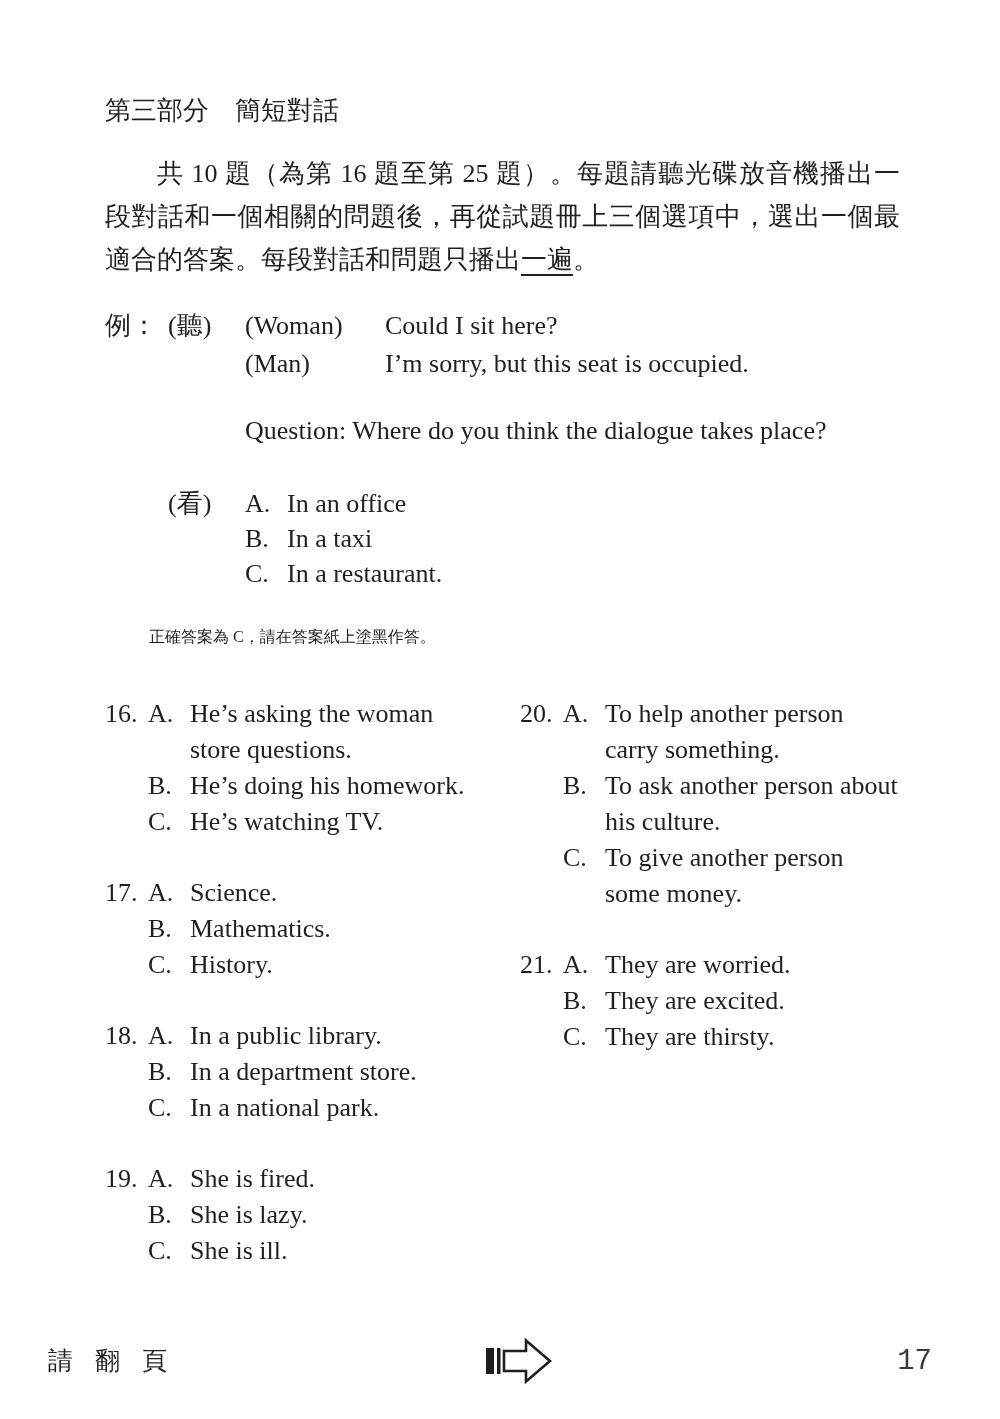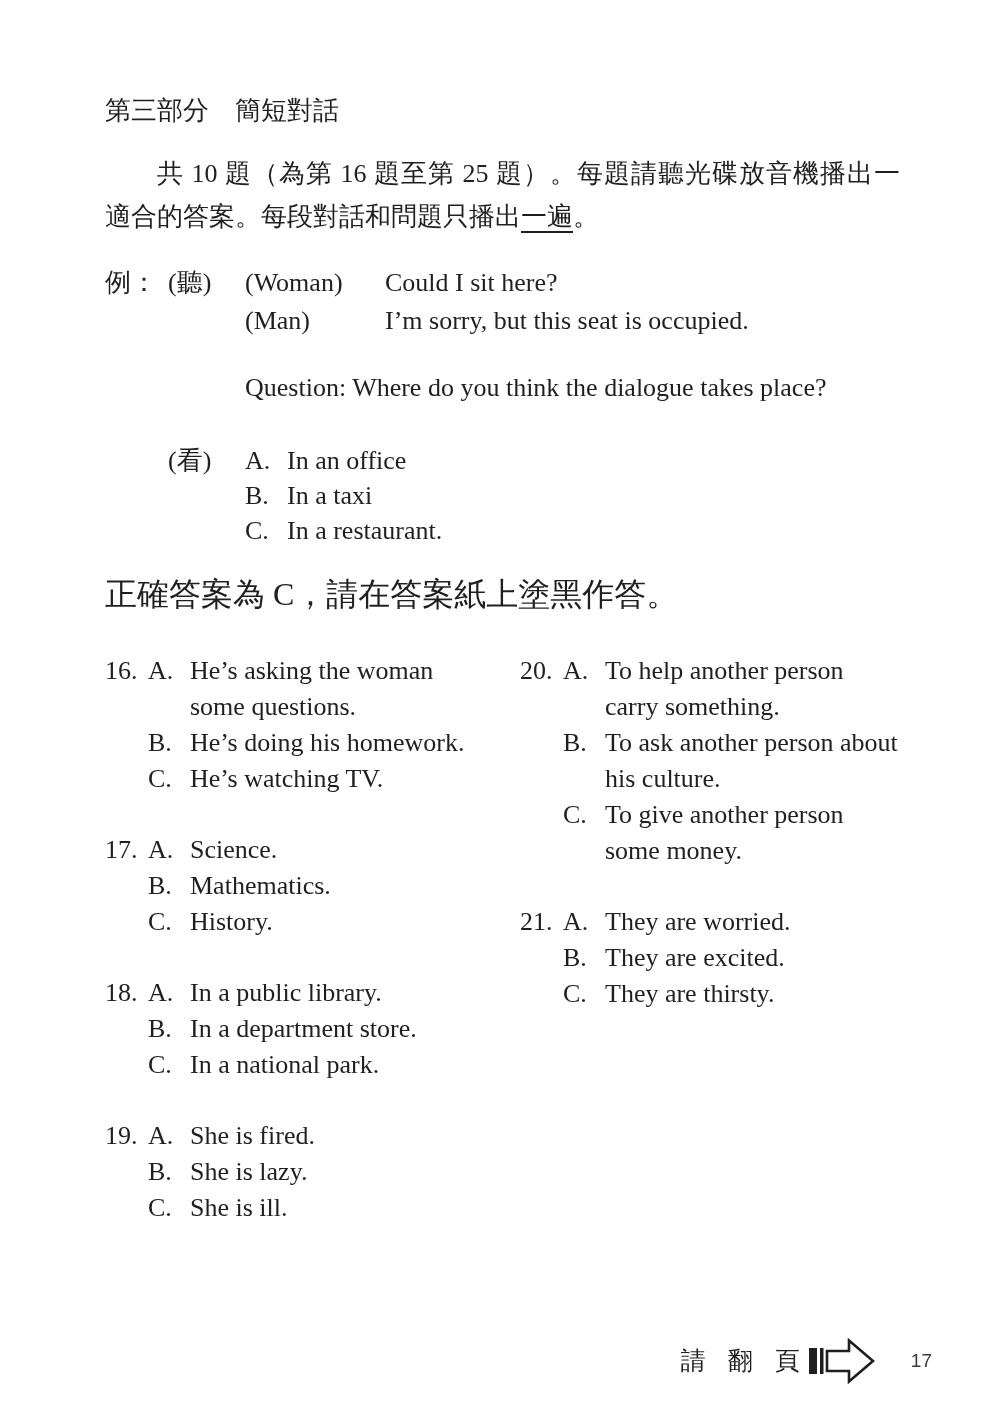--- a/index.html
+++ b/index.html
@@ -42,62 +42,64 @@
     grid-template-columns: 63px 77px 140px 1fr;
     line-height: 38px;
   }
   .ex-question { margin-top: 29px; padding-left: 140px; line-height: 38px; font-family: Liberation Serif, serif; }
   .ex-options {
     margin-top: 36px;
     display: grid;
     grid-template-columns: 63px 77px 42px 1fr;
     line-height: 35px;
   }
-  .answer-note { margin-top: 31px; font-size: 32px; line-height: 30px; }
+  .answer-note { margin-top: 31px; font-size: 16px; line-height: 30px; margin-left: 44px; }
 
   
   .questions { margin-top: 44px; display: flex; }
   .q-col-left { width: 415px; flex: none; }
   .q-col-right { flex: 1; }
   .q-block { margin-bottom: 35px; font-size: 26px; line-height: 36px; }
   .q-row { display: grid; grid-template-columns: 43px 42px 1fr; }
   .q-text { white-space: pre-line; }
 
   
   .footer {
     position: absolute;
     top: 1338px;
     left: 0;
     right: 68px;
     display: flex;
-    justify-content: flex-end;
+    justify-content: space-between;
     align-items: center;
+    padding-left: 48px;
   }
   .turn-text { font-size: 25px; line-height: 46px; letter-spacing: 22px; white-space: nowrap; }
   .arrow-wrap { margin-left: -14px; width: 67px; height: 46px; flex: none; }
   .arrow-wrap svg { display: block; width: 67px; height: 46px; }
   .page-num {
     margin-left: 36px;
-    font-family: Liberation Sans, sans-serif;
-    font-size: 19px;
+    font-family: Liberation Mono, monospace;
+    font-size: 29px;
     color: #3a3a3a;
   }
 </style>
 </head>
 <body>
 
 <div class="page">
   <div class="content">
 
     <div class="title">
       <span>第三部分</span><span class="section-title-span">簡短對話</span>
     </div>
 
     <div class="instructions">
       <div class="ins-line first">共 10 題（為第 16 題至第 25 題）。每題請聽光碟放音機播出一</div>
+      <div class="ins-line">段對話和一個相關的問題後，再從試題冊上三個選項中，選出一個最</div>
       <div class="ins-line last">
         <span>適合的答案。每段對話和問題只播出</span><span class="u-once">一遍</span><span>。</span>
       </div>
     </div>
 
     <div class="example">
       <div class="ex-grid">
         <span>例：</span>
         <span>(聽)</span>
         <span>(Woman)</span>
@@ -126,21 +128,21 @@
     </div>
 
     <div class="questions">
       <div class="q-col-left">
 
         <div class="q-block">
           <div class="q-row">
             <span class="q-num">16.</span>
             <span class="q-letter">A.</span>
             <span class="q-text">He’s asking the woman
-some questions.</span>
+store questions.</span>
           </div>
           <div class="q-row">
             <span class="q-num"></span>
             <span class="q-letter">B.</span>
             <span class="q-text">He’s doing his homework.</span>
           </div>
           <div class="q-row">
             <span class="q-num"></span>
             <span class="q-letter">C.</span>
             <span class="q-text">He’s watching TV.</span>

